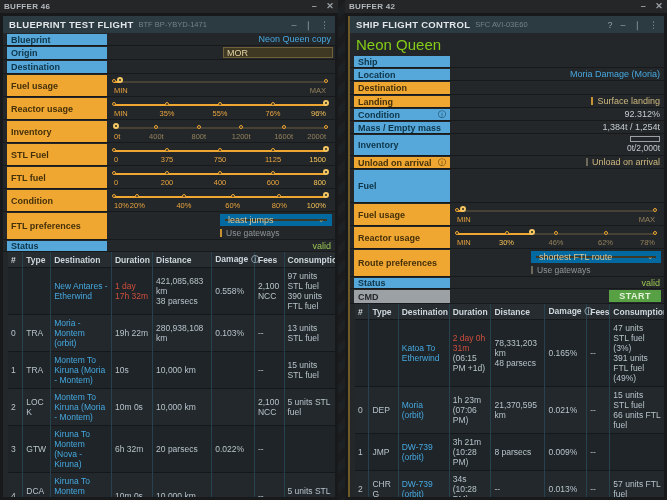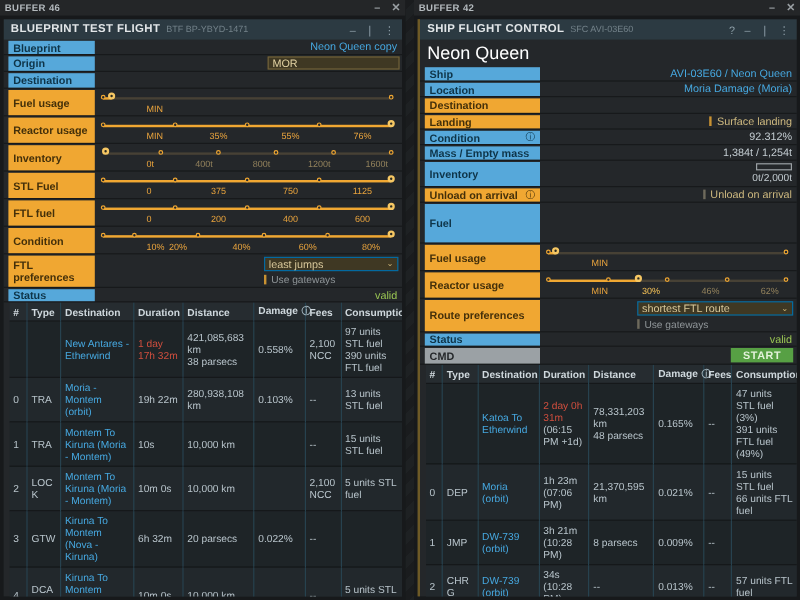--- a/index.html
+++ b/index.html
@@ -16,24 +16,24 @@
   .titlebar { height:13px; background:#242628; display:flex; align-items:center;
               padding:0 4px; font-size:8px; font-weight:bold; color:#b4babe; letter-spacing:.3px; }
   .titlebar .sp { flex:1; }
   .tb-ic { color:#9aa0a4; font-size:9px; margin-left:9px; cursor:pointer; line-height:1; }
   .window { margin:3px; background:#24272a; height:481px; overflow:hidden; position:relative; }
   #right-buffer .window { border-left:2px solid #6e5a26; }
   .win-header { height:17px; background:#2c3a42; display:flex; align-items:center; padding:0 6px; }
   .win-title { font-size:9.5px; font-weight:bold; color:#e2e6e8; letter-spacing:.3px; }
   .win-sub { font-size:7.5px; color:#73828a; margin-left:5px; }
   .wh-ic { color:#8fa0a9; font-size:9px; margin-left:8px; cursor:pointer; }
-  .ship-name { font-size:15px; color:#ffffff; padding:3px 6px 2px 6px; font-weight:400; }
+  .ship-name { font-size:15px; color:#84cc16; padding:3px 6px 2px 6px; font-weight:400; }
 
   .row { display:flex; align-items:stretch; border-bottom:1px solid #17191b; position:relative; }
-  .lbl { flex:none; width:72px; margin:1px 0 0 4px; padding:1px 4px; font-size:9px; font-weight:bold;
+  .lbl { flex:none; width:100px; margin:1px 0 0 4px; padding:1px 4px; font-size:9px; font-weight:bold;
          display:flex; align-items:center; }
   #right-buffer .lbl { width:96px; }
   .lbl.blue { background:#56a8da; color:#0e3448; }
   .lbl.orange { background:#f0a732; color:#44300a; }
   .lbl.grey { background:#9ba1a5; color:#24272a; }
   .lbl .linfo { margin-left:auto; font-size:8px; font-weight:normal; }
   .rc { flex:1; position:relative; font-size:9px; }
   .rval { position:absolute; right:4px; top:50%; transform:translateY(-50%); }
   .lnk { color:#46a8e0; cursor:pointer; }
   .tan { color:#cdb87f; }
@@ -48,27 +48,27 @@
   .tbar.dim { background:#6e6a5c; }
 
   .slider { position:relative; height:100%; margin:0 9px 0 7px; cursor:pointer; }
   .track { position:absolute; left:0; right:0; top:7px; height:2px; background:#474135; }
   .fill { position:absolute; left:0; top:0; height:2px; background:#f0a732; }
   .dot { position:absolute; top:-2px; width:4px; height:4px; border:1px solid #f0a732;
          border-radius:50%; background:#26292b; transform:translateX(-50%); }
   .handle { position:absolute; top:-4px; width:6px; height:6px; border:2px solid #f6c763;
             border-radius:50%; background:#2a2a22; transform:translateX(-50%); cursor:grab; }
   .ticks { position:absolute; left:0; right:0; top:12px; font-size:7.5px; color:#e8a33d; }
-  .tick { position:absolute; transform:translateX(-50%); white-space:nowrap;margin-left:36px; }
+  .tick { position:absolute; transform:translateX(-50%); white-space:nowrap; }
   .tick.first { transform:none; }
   .tick.last { transform:translateX(-100%); }
   .tick.dim { color:#93825c; }
   .tick.hot { color:#f7c357; }
 
-  .dd { position:absolute; right:3px; top:2px; background:#3f3823; border:1px solid #0369a1;
+  .dd { position:absolute; right:3px; top:2px; background:#3f3823; border:5px solid #0369a1;
         color:#d8c89a; font-size:9px; height:12px; display:flex; align-items:center;
         padding:0 3px; cursor:pointer; }
   .dd .chev { margin-left:auto; font-size:7px; color:#c8b275; }
   .gateways { position:absolute; right:3px; top:16px; display:flex; align-items:center; gap:4px;
               font-size:8.5px; color:#8f9598; }
   .startbtn { position:absolute; right:3px; top:1px; background:#57a044; color:#e3f2da;
               font-size:9px; font-weight:bold; padding:1px 10px; border:none; cursor:pointer;
               font-family:"Liberation Sans",sans-serif; letter-spacing:.5px; }
   .fuelbars { position:absolute; right:4px; top:1px; width:60px; text-align:right; font-size:8.5px; }
   .bar { height:4px; margin:1px 0 1px auto; width:56px; }
@@ -390,23 +390,20 @@
       <span class="wh-ic">?</span>
       <span class="wh-ic">–</span>
       <span class="wh-ic">❘</span>
       <span class="wh-ic">⋮</span>
     </div>
 
     <div class="ship-name">Neon Queen</div>
 
     <div class="row" style="height:13px">
       <div class="lbl blue">Ship</div>
-      <div class="rc">
-          <span class="rval lnk">AVI-03E60 / Neon Queen</span>
-        </div>
     </div>
     <div class="row" style="height:13px">
       <div class="lbl blue">Location</div>
       <div class="rc">
           <span class="rval lnk">Moria Damage (Moria)</span>
         </div>
     </div>
     <div class="row" style="height:14px">
       <div class="lbl orange">Destination</div>
     </div>

